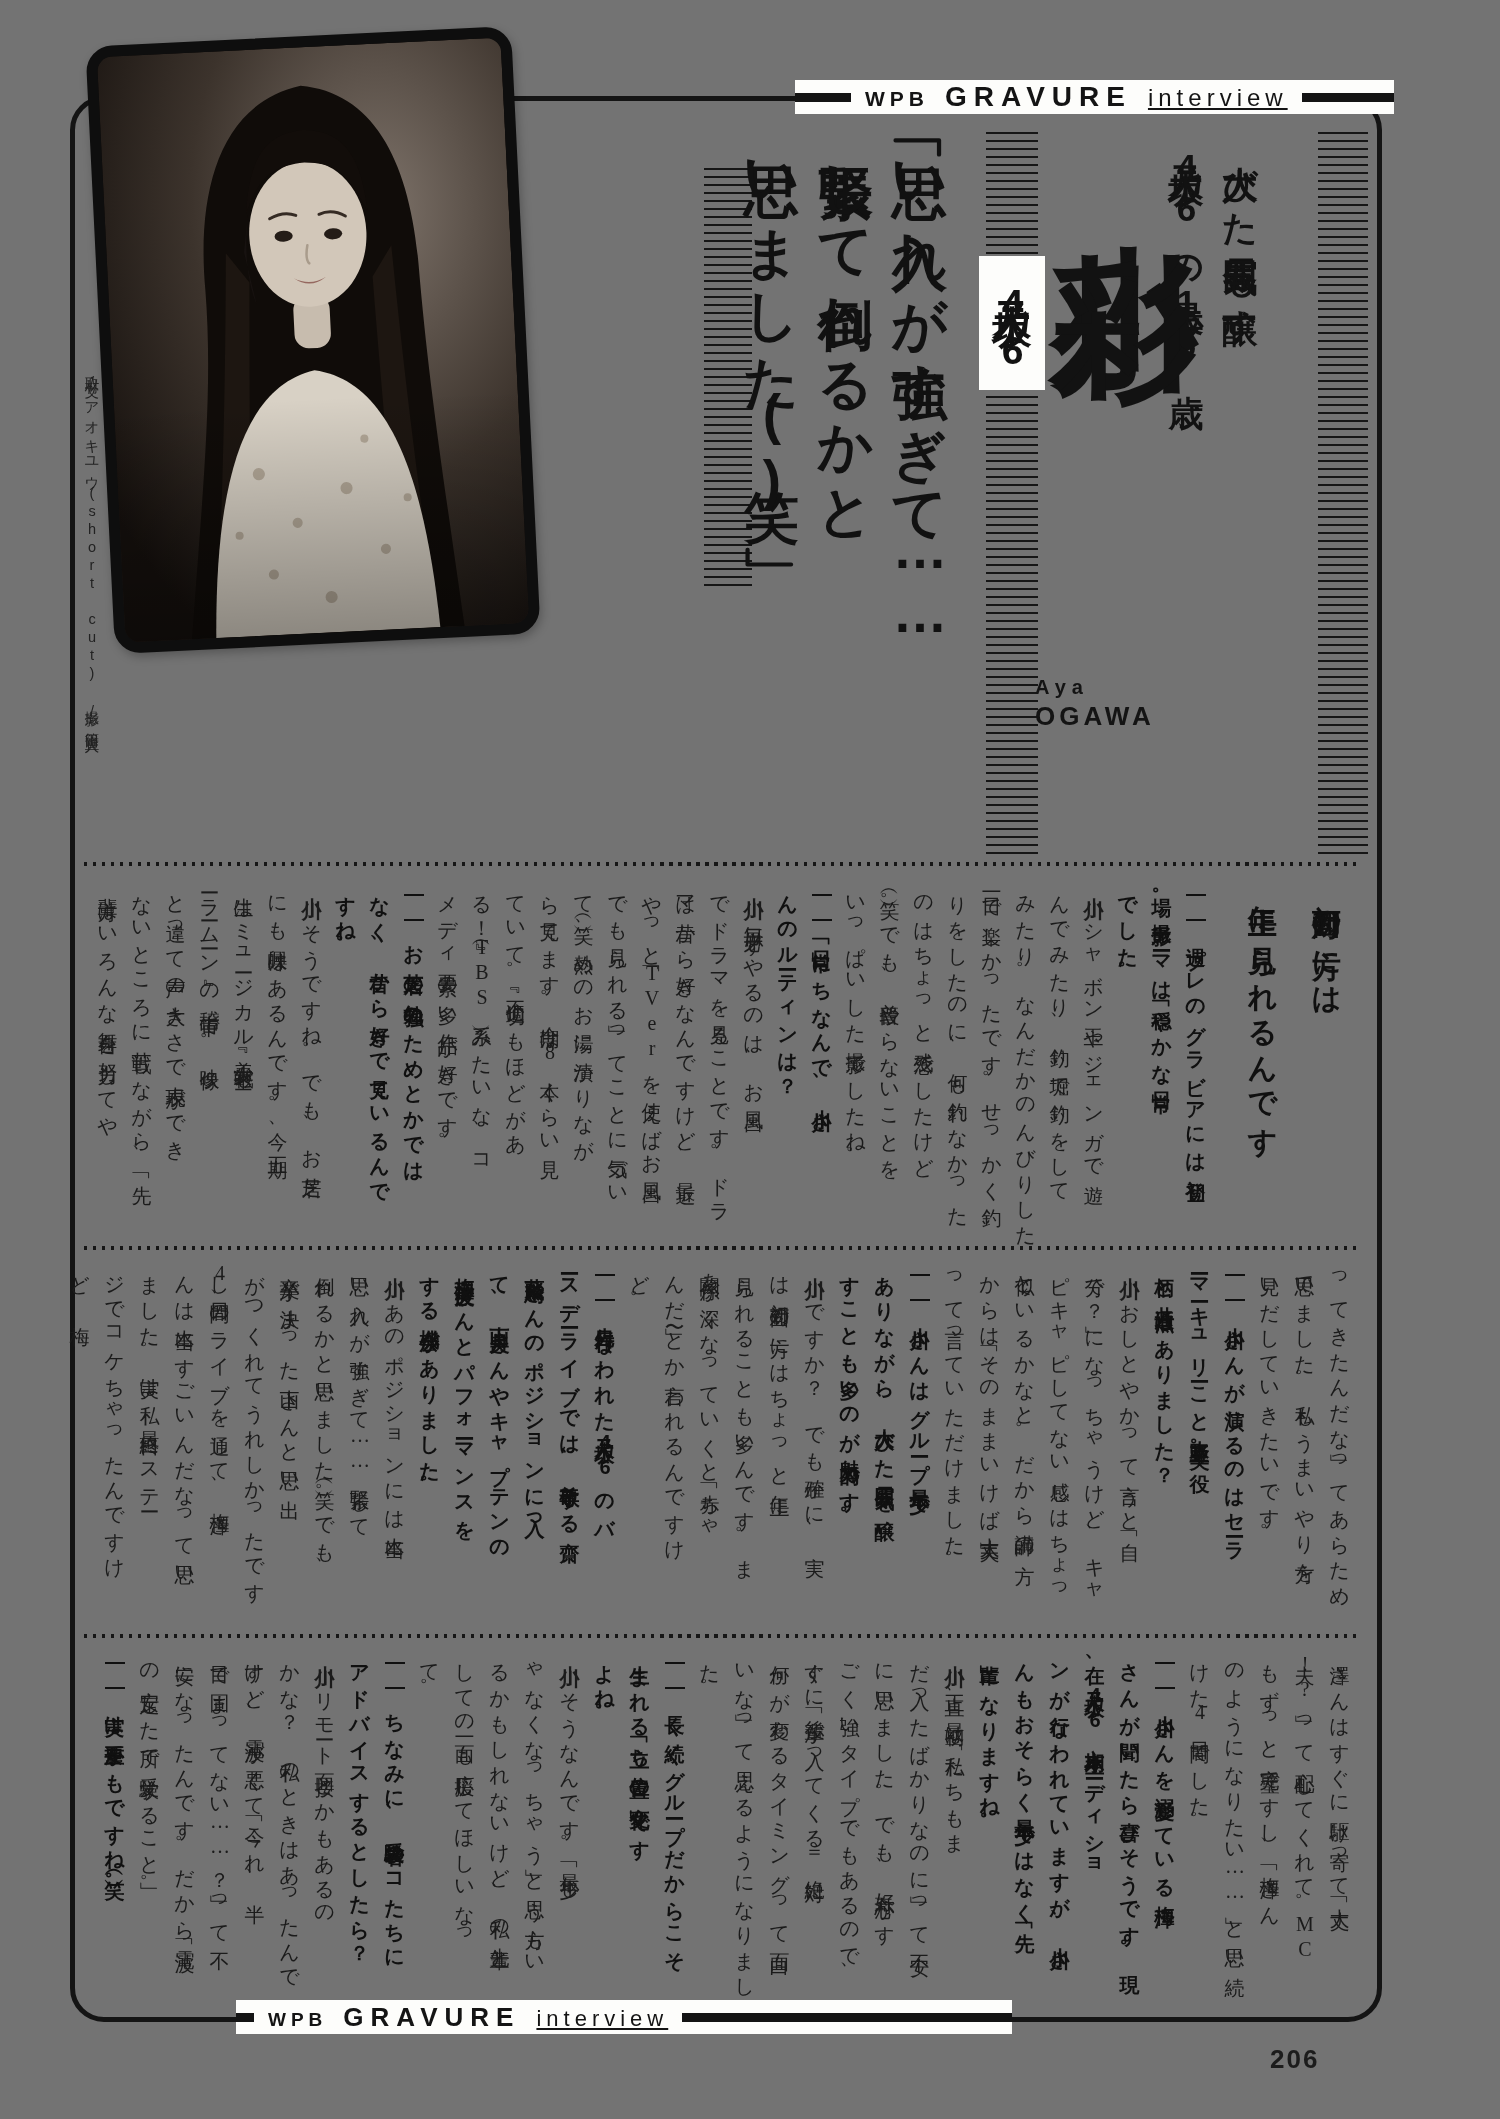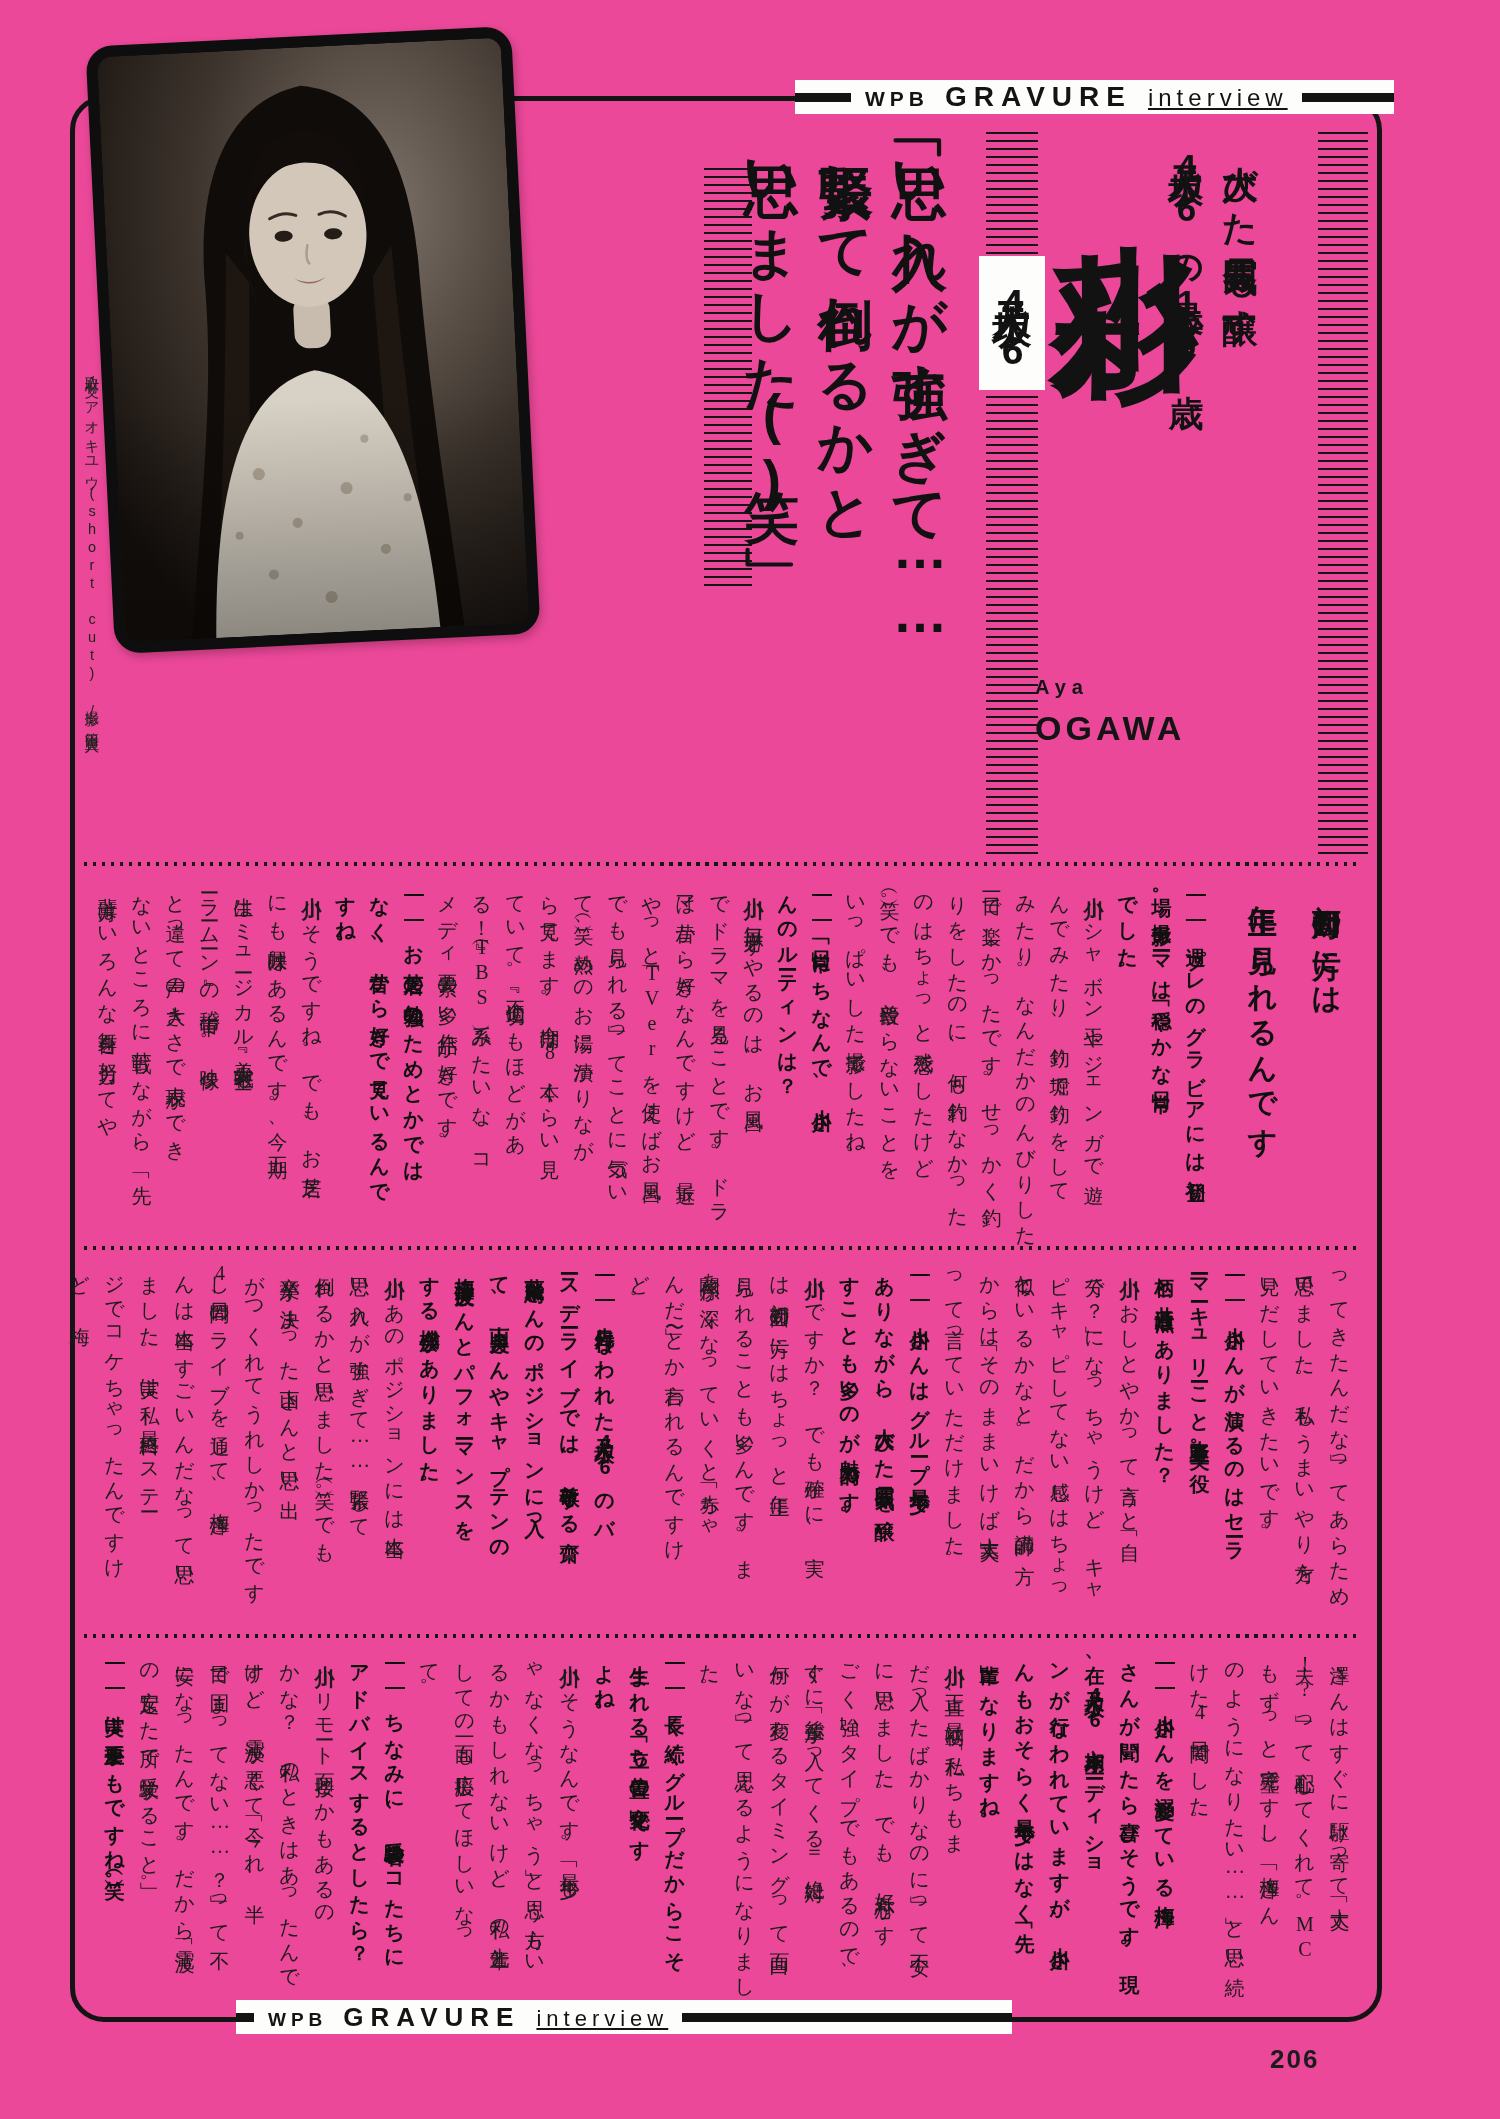--- a/index.html
+++ b/index.html
@@ -1,16 +1,16 @@
 <!DOCTYPE html>
 <html><head>
 <meta charset="utf-8">
 <style>
   html,body{margin:0;padding:0;background:#e9e9e6;}
-  .page{position:relative;width:1500px;height:2119px;margin:0 auto;background:#ec4899;overflow:hidden;
+  .page{position:relative;width:1500px;height:2119px;margin:0 auto;background:#737373;overflow:hidden;
         font-family:"Liberation Serif",serif;color:#1b1b1b;}
   
   .border-box{position:absolute;left:70px;top:96px;width:1302px;height:1916px;
               border:5px solid #141414;border-radius:34px;}
   .rule-strip{position:absolute;display:flex;align-items:center;background:#fdfdfb;height:34px;z-index:7;}
   .rule-bar{height:9px;background:#141414;}
   .rs-label{display:flex;align-items:baseline;gap:16px;padding:0 14px;white-space:nowrap;
             font-family:"Liberation Sans",sans-serif;font-weight:700;color:#141414;}
   .h-brand{font-size:21px;letter-spacing:5px;}
   .h-sec{font-size:28px;letter-spacing:7px;}
@@ -40,21 +40,21 @@
   .hatch-c{left:704px;top:168px;width:48px;height:418px;}
   .kicker{position:absolute;left:1163px;top:138px;gap:8px;}
   .kicker .vcol{width:46px;line-height:46px;font-family:"Liberation Sans",sans-serif;
                 font-weight:800;font-size:35px;letter-spacing:3px;color:#121212;}
   .name-col{position:absolute;left:1050px;top:126px;width:150px;line-height:150px;
             font-family:"Liberation Sans",sans-serif;font-weight:900;font-size:146px;
             letter-spacing:8px;color:#121212;}
   .romaji{position:absolute;left:1035px;top:676px;width:180px;text-align:left;
           font-family:"Liberation Sans",sans-serif;font-weight:700;color:#141414;}
   .romaji .r1{font-size:20px;letter-spacing:6px;display:block;}
-  .romaji .r2{font-size:34px;letter-spacing:4px;display:block;margin-top:10px;}
+  .romaji .r2{font-size:26px;letter-spacing:4px;display:block;margin-top:2px;}
   .group-label{position:absolute;left:979px;top:256px;background:#fdfdfb;padding:14px 6px;z-index:2;
                width:54px;line-height:54px;font-family:"Liberation Sans",sans-serif;
                font-weight:800;font-size:39px;letter-spacing:4px;color:#121212;}
   .quote{position:absolute;left:740px;top:122px;gap:10px;}
   .quote .vcol{width:64px;line-height:64px;font-family:"Liberation Sans",sans-serif;
                font-weight:800;font-size:55px;letter-spacing:2px;color:#111;}
   
   .dots{position:absolute;left:84px;width:1274px;height:4px;
         background:repeating-linear-gradient(90deg,#161616 0 3.5px,transparent 3.5px 9px);}
   .dots1{top:862px;} .dots2{top:1246px;} .dots3{top:1634px;}

